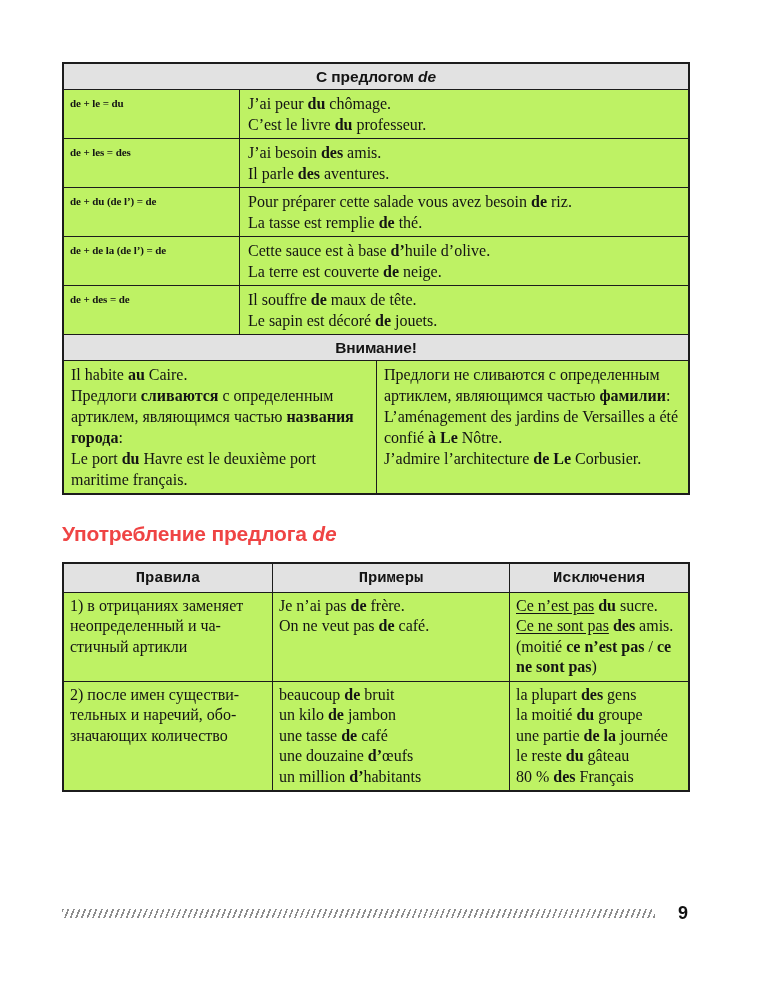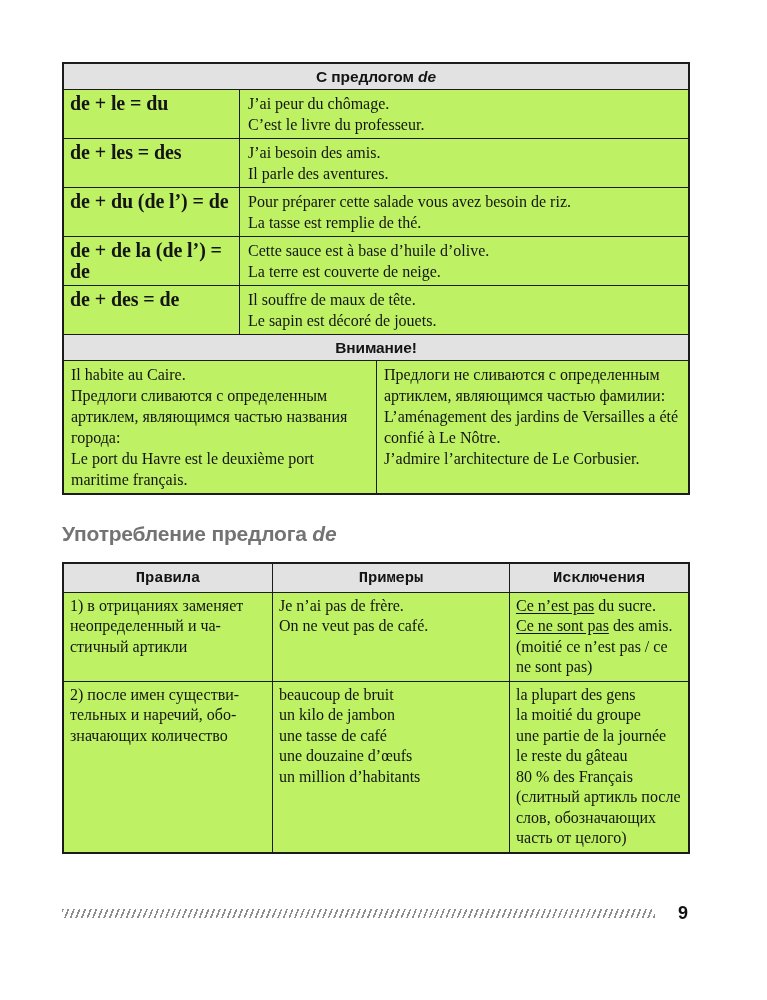--- a/index.html
+++ b/index.html
@@ -29,60 +29,60 @@
     letter-spacing: -0.1px;
   }
   .hdr .line { display: inline; }
 
   .trow { display: flex; align-items: stretch; }
 
   
   .t1 .c1 {
     width: 175px; flex: none;
     font-weight: bold;
-    font-size: 20px;
+    font-size: 11px;
     padding: 3px 4px 3px 6px;
     line-height: 21px;
     letter-spacing: -0.1px;
   }
   .t1 .c2 {
     flex: 1;
     border-left: 1.5px solid var(--border, #1c1c1c);
     padding: 3px 8px;
     line-height: 21px;
   }
   .att .ca { width: 50%; flex: none; padding: 3px 7px; line-height: 21px; }
   .att .cb { border-left: 1.5px solid var(--border, #1c1c1c); }
 
   
   .heading {
     font-family: "Liberation Sans", sans-serif;
     font-weight: bold;
     font-size: 21px;
     letter-spacing: -0.2px;
     margin: 27px 0 16px 0;
-    color: #737373;
+    color: #ef4444;
   }
   .heading .line { display: inline; }
 
   
   .t2 .thead > div {
     font-family: Liberation Mono, monospace;
     font-weight: bold;
     font-size: 15.5px;
     background: var(--header_bg, #e2e2e2);
     text-align: center;
     padding: 4px 0 3px 0;
     letter-spacing: -0.1px;
   }
   .t2 .col1 { width: 208px; flex: none; padding: 3px 6px; line-height: 20.5px; }
   .t2 .col2 { width: 237px; flex: none; border-left: 1.5px solid var(--border, #1c1c1c); padding: 3px 6px; line-height: 20.5px; }
   .t2 .col3 { flex: 1; border-left: 1.5px solid var(--border, #1c1c1c); padding: 3px 6px; line-height: 20.5px; }
 
-  .b { font-weight: normal; }
+  .b { font-weight: bold; }
   .i { font-style: italic; }
   .u { text-decoration: underline; text-underline-offset: 2px; }
 
   
   .footer {
     position: absolute;
     left: 62px; top: 903px;
     width: 628px;
     display: flex;
     align-items: center;
@@ -190,21 +190,20 @@
             <div class="line"><span>une tasse </span><span class="b">de</span><span> café</span></div>
             <div class="line"><span>une douzaine </span><span class="b">d’</span><span>œufs</span></div>
             <div class="line"><span>un million </span><span class="b">d’</span><span>habitants</span></div>
           </div>
         <div class="col3">
             <div class="line"><span>la plupart </span><span class="b">des</span><span> gens</span></div>
             <div class="line"><span>la moitié </span><span class="b">du</span><span> groupe</span></div>
             <div class="line"><span>une partie </span><span class="b">de la</span><span> journée</span></div>
             <div class="line"><span>le reste </span><span class="b">du</span><span> gâteau</span></div>
             <div class="line"><span>80 % </span><span class="b">des</span><span> Français</span></div>
-            <div class="line"><span>(слитный артикль по­сле слов, обознача­ющих часть от целого)</span></div>
           </div>
       </div>
     </div>
 
   </div>
 
   <div class="footer">
     <div class="hatch"></div>
     <div class="pagenum">9</div>
   </div>

